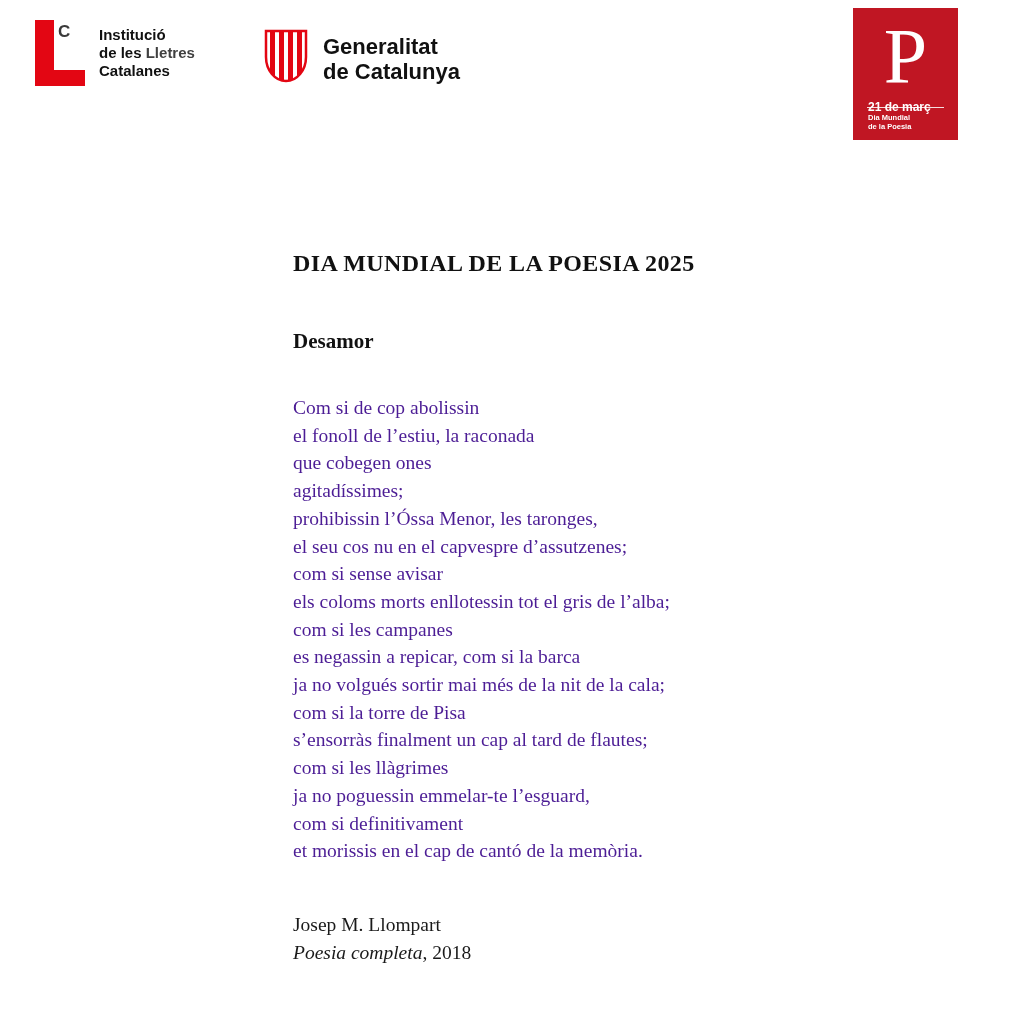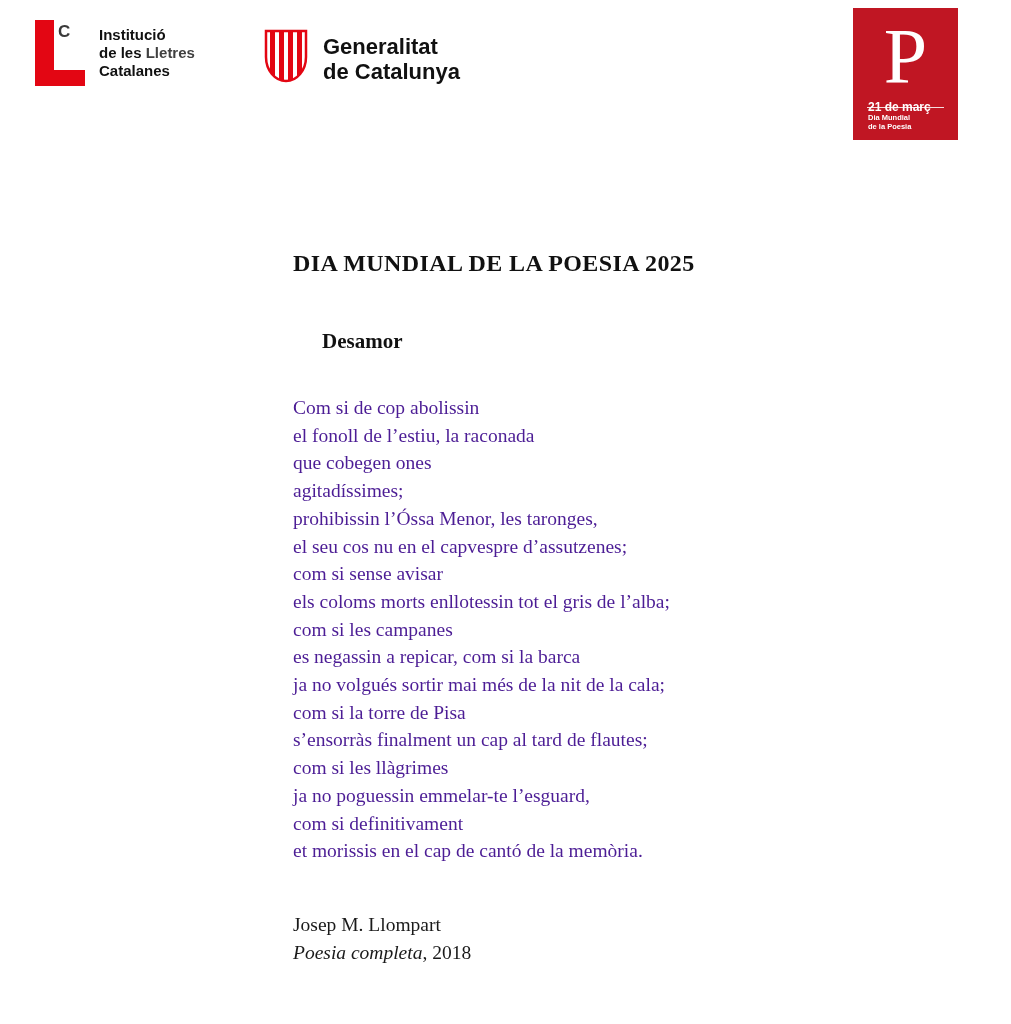--- a/index.html
+++ b/index.html
@@ -46,21 +46,21 @@
     font-family:"Liberation Sans",sans-serif;
   }
   .poesia-date{font-size:12px;font-weight:bold;line-height:12px;}
   .poesia-sub{font-size:7.5px;line-height:9px;font-weight:bold;}
   
   .main{position:absolute;left:293px;top:250px;width:620px;}
   .doc-title{
     font-weight:bold;font-size:24px;letter-spacing:.4px;color:#111;
   }
   .poem-title{
-    margin-top:52px;font-weight:bold;font-size:21px;color:#111;margin-left:29px;
+    margin-top:52px;font-weight:bold;font-size:21px;color:#111;
   }
   .poem{
     margin-top:40px;font-size:19.5px;line-height:27.7px;color:#4c1d95;
   }
   .attribution{
     margin-top:46px;font-size:19.5px;line-height:27.7px;color:#1a1a1a;
   }
   .italic{font-style:italic;}
 </style>
 </head>

